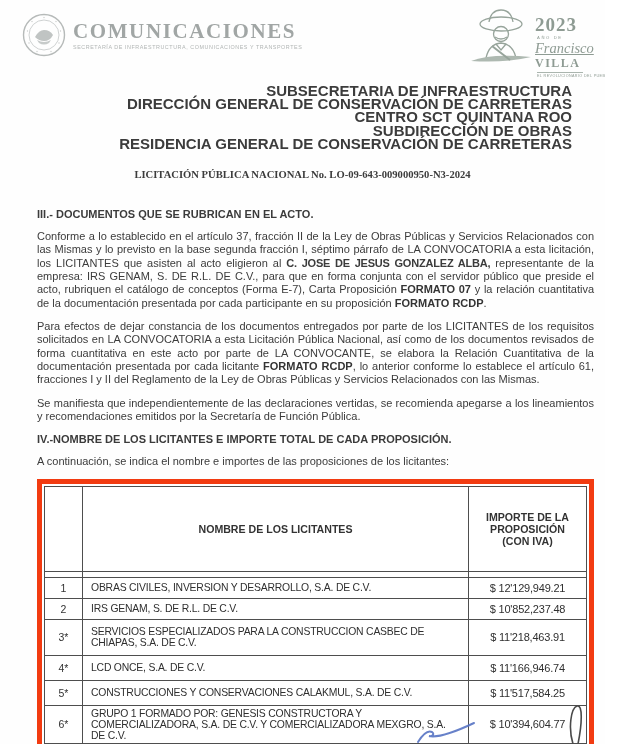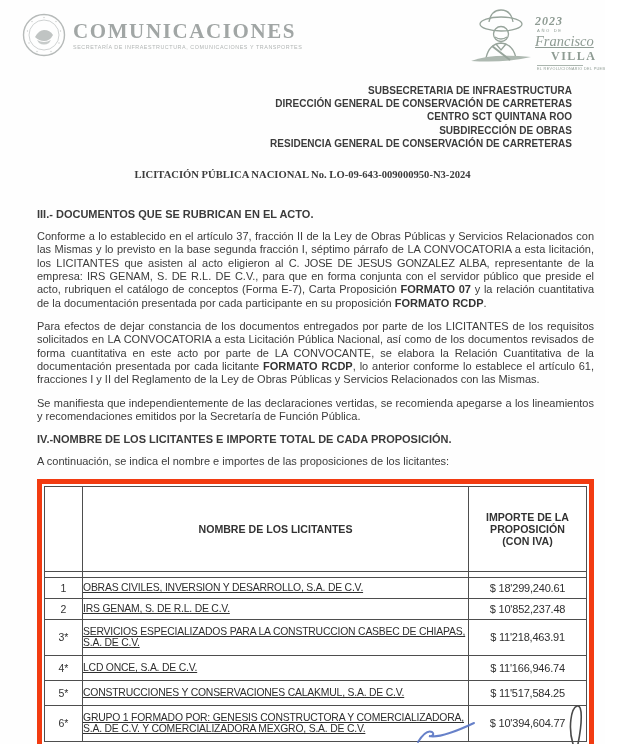--- a/index.html
+++ b/index.html
@@ -14,54 +14,54 @@
   .wordmark-title {
     font-family:"Liberation Serif", serif; font-size:21px; font-weight:600;
     color:#a1a6a5; letter-spacing:1.6px; line-height:22px;
   }
   .wordmark-sub { font-size:5.4px; color:#b1b5b4; letter-spacing:.55px; margin-top:2px; }
 
   
   .emblem { position:absolute; top:6px; left:468px; width:146px; display:flex; align-items:flex-start; color:#8e9b93; }
   .emblem-figure { width:66px; height:62px; flex:0 0 auto; }
   .emblem-text { margin-left:1px; margin-top:9px; text-align:left; line-height:1; }
-  .emblem-year { font-family:"Liberation Serif", serif; font-size:12px; font-weight:600; letter-spacing:1px;font-style:italic; }
+  .emblem-year { font-family:"Liberation Serif", serif; font-size:19px; font-weight:600; letter-spacing:1px; }
   .emblem-ano { font-size:4.2px; letter-spacing:1.6px; margin:2px 0 1px 2px; }
   .emblem-fr { font-family:"Liberation Serif", serif; font-style:italic; font-size:14.5px;text-decoration:underline; }
-  .emblem-villa { font-family:"Liberation Serif", serif; font-size:12px; font-weight:700; letter-spacing:1.5px; margin-top:1px; margin-left:16px; }
+  .emblem-villa { font-family:"Liberation Serif", serif; font-size:12px; font-weight:700; letter-spacing:1.5px; margin-top:1px; margin-left:0; }
   .emblem-rule { width:46px; height:1px; background:#aab5ae; margin:3px 0 2px 2px; }
   .emblem-tag { font-size:3.7px; letter-spacing:.4px; margin-left:2px; white-space:nowrap; }
 
   
   .office-block {
     position:absolute; top:84px; right:33px; text-align:right;
-    font-weight:bold; font-size:10px; line-height:13.2px; color:#3c3c3c;
+    font-weight:bold; font-size:15px; line-height:13.2px; color:#3c3c3c;
   }
   .tender-title {
     position:absolute; top:169px; left:0; width:100%;
     text-align:center; font-weight:bold; font-size:10.6px; color:#3c3c3c;font-family:Liberation Serif, serif;
   }
 
   
   .doc-body { position:absolute; top:208px; left:37px; width:557px; }
   .sec-title { font-size:11px; font-weight:bold; margin:0 0 10px 0; }
   .para { font-size:11px; line-height:13.35px; text-align:justify; margin:0 0 10px 0; }
   .para b { color:#343434; }
-  .name-bold { font-weight:normal; letter-spacing:-.2px; }
+  .name-bold { font-weight:bold; letter-spacing:-.2px; }
 
   
   .table-highlight { border:5px solid #f23b11; padding:2px 2px; margin-top:2px; background:#fff; }
   table.lic { width:100%; border-collapse:collapse; table-layout:fixed; }
   table.lic col.c-num { width:38px; }
   table.lic col.c-amt { width:118px; }
   table.lic th, table.lic td { border:1px solid #4e4e4e; vertical-align:middle; }
   table.lic thead th { font-size:10.6px; font-weight:bold; text-align:center; padding:20px 10px; height:44px; color:#333; }
   tr.spacer td { height:5px; padding:0; }
   td.num { text-align:center; font-size:10.5px; color:#333; }
-  td.name { font-size:10.4px; letter-spacing:-.2px; padding:2px 0; color:#2f2f2f;text-decoration:underline; }
+  td.name { font-size:10.4px; letter-spacing:-.2px; padding:2px 8px; color:#2f2f2f; }
   td.amt { text-align:center; font-size:11px; letter-spacing:-.2px; color:#2f2f2f; }
   tr.rh-s td { height:16px; }
   tr.rh-m td { height:20px; }
   tr.rh-l td { height:31px; }
   .footnote { font-size:10.4px; margin-top:4px; color:#3b3b3b; }
 
   .sig-layer { position:absolute; top:0; left:0; pointer-events:none; }
 </style>
 </head>
 <body>
@@ -154,21 +154,21 @@
           <tr class="spacer">
               <td></td>
               <td></td>
               <td></td>
             </tr>
         </thead>
         <tbody>
           <tr class="rh-s">
             <td class="num">1</td>
             <td class="name">OBRAS CIVILES, INVERSION Y DESARROLLO, S.A. DE C.V.</td>
-            <td class="amt">$ 18'299,240.61</td>
+            <td class="amt">$ 12'129,949.21</td>
           </tr>
           <tr class="rh-s">
             <td class="num">2</td>
             <td class="name">IRS GENAM, S. DE R.L. DE C.V.</td>
             <td class="amt">$ 10'852,237.48</td>
           </tr>
           <tr class="rh-l">
             <td class="num">3*</td>
             <td class="name">SERVICIOS ESPECIALIZADOS PARA LA CONSTRUCCION CASBEC DE CHIAPAS, S.A. DE C.V.</td>
             <td class="amt">$ 11'218,463.91</td>

